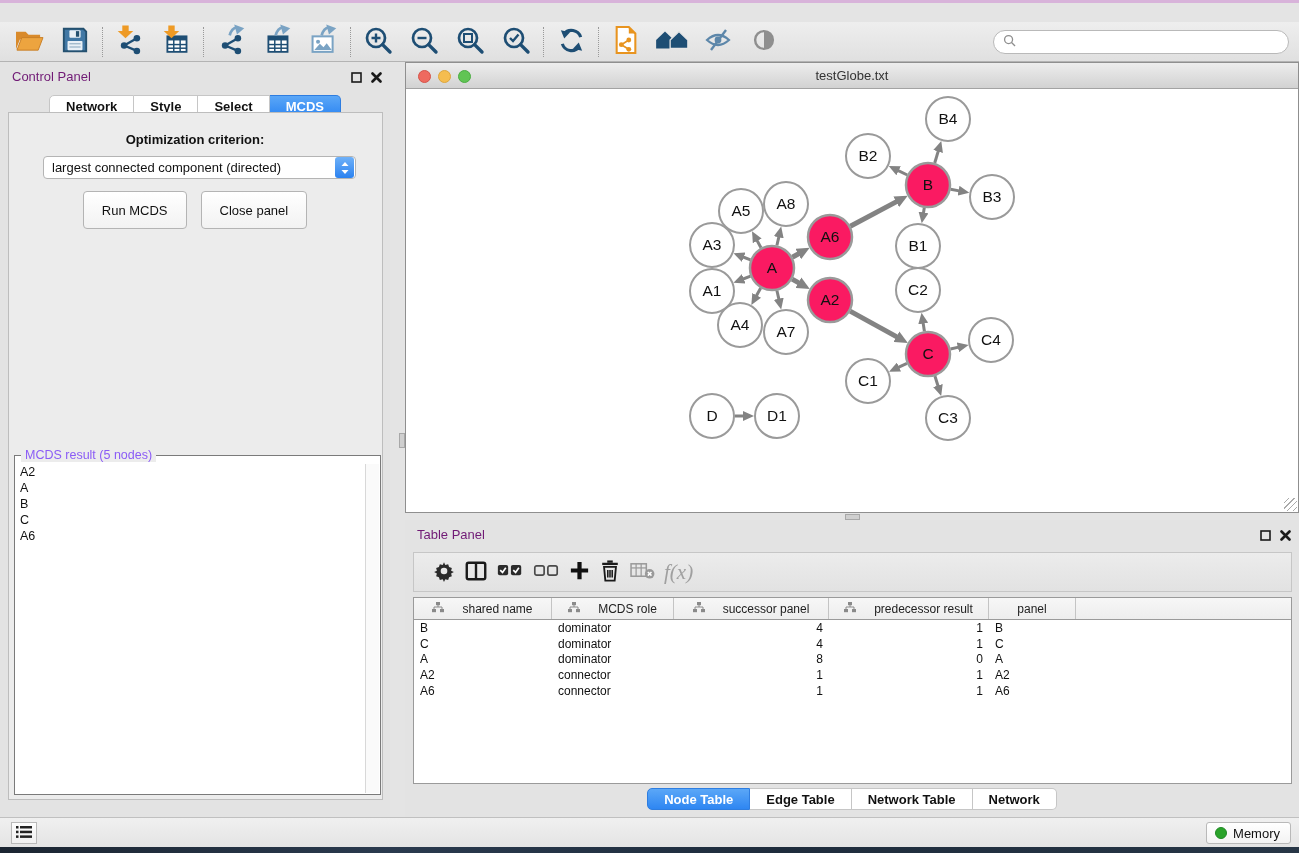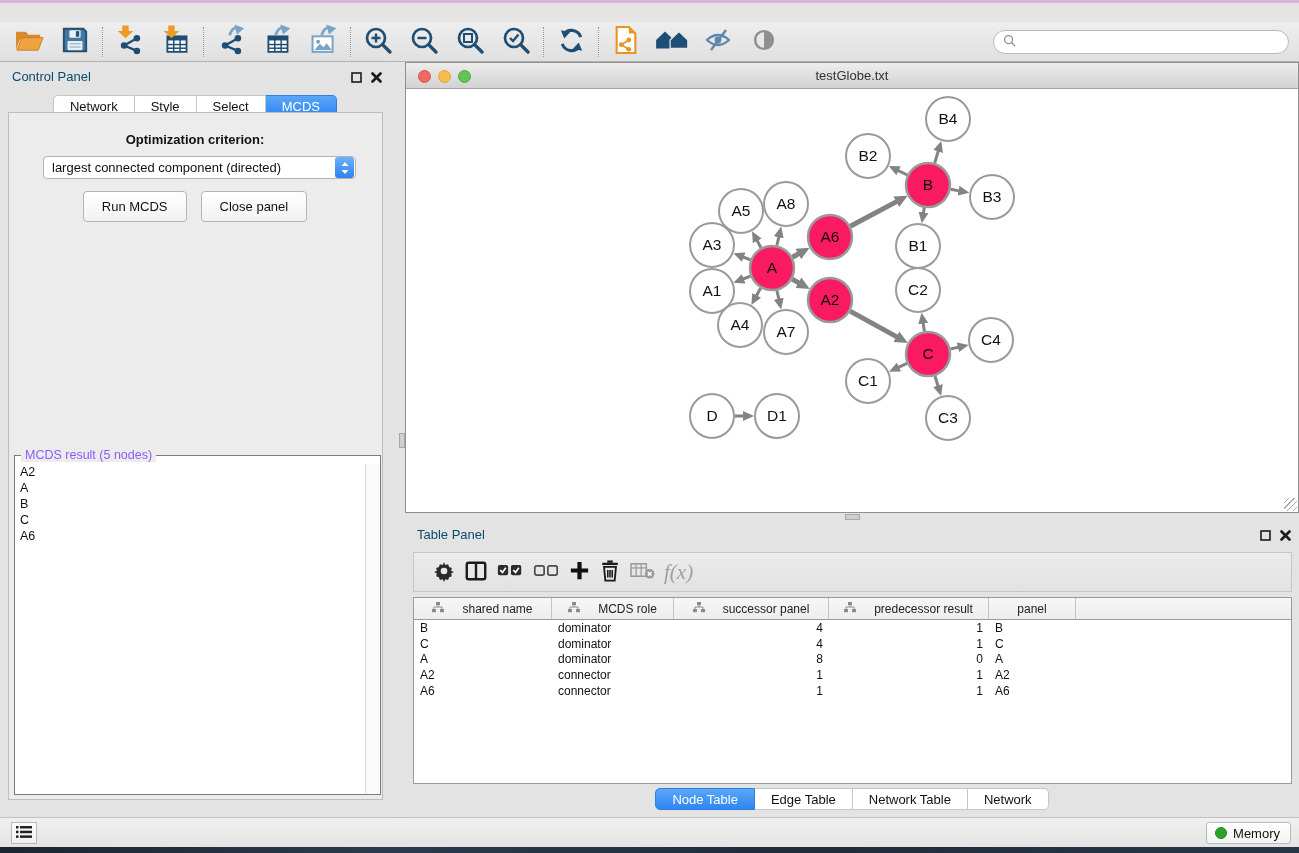--- a/index.html
+++ b/index.html
@@ -30,40 +30,40 @@
   .search-box { position:absolute; right:10px; top:8px; width:296px; height:24px; background:#fff;
                 border:1px solid #b9b9b9; border-radius:12px; display:flex; align-items:center;
                 padding-left:9px; gap:5px; }
   .search-box input { border:none; outline:none; flex:1; font-size:12px; background:transparent;
                       font-family:"Liberation Sans", sans-serif; }
 
   
   .control-panel { position:absolute; left:0; top:62px; width:390px; height:755px;
                    background:#e3e3e3; }
   .panel-head { position:relative; height:26px; }
-  .panel-head .ph-title { position:absolute; left:12px; top:7px; font-size:13px; color:#0c4a6e; }
+  .panel-head .ph-title { position:absolute; left:12px; top:7px; font-size:13px; color:#701a75; }
   .ph-icons { position:absolute; right:8px; top:7px; display:flex; gap:9px; align-items:center; }
   .cp-tabs { position:absolute; top:33px; left:0; width:100%; display:flex; justify-content:center; }
-  .seg { display:flex; }
+  .seg { display:flex;font-weight:bold; }
   .seg .tab { height:22px; line-height:22px; padding:0 16px; font-size:13px; color:#111;
               background:#fff; border:1px solid #c6c6c6; border-left:none; }
   .seg .tab:first-child { border-left:1px solid #c6c6c6; border-radius:5px 0 0 5px; }
   .seg .tab:last-child { border-radius:0 5px 5px 0; }
   .seg .tab.active { background:linear-gradient(#5ba7f7,#2e86f2); color:#fff; border-color:#2e7de0; }
   .cp-inner { position:absolute; left:8px; top:50px; width:375px; height:688px;
               background:#ececec; border:1px solid #bdbdbd; }
   .opt-label { position:absolute; top:70px; left:0; width:100%; text-align:center;
                font-size:13px; font-weight:bold; color:#111; }
   .criterion { position:absolute; left:43px; top:94px; width:313px; height:23px; background:#fff;
                border:1px solid #b4b4b4; border-radius:4px; display:flex; align-items:center; }
   .criterion .crit-text { flex:1; font-size:13px; color:#111; padding-left:8px; white-space:nowrap; }
   .stepper { width:19px; height:21px; margin-right:1px; border-radius:3px;
              background:linear-gradient(#6fb1f8,#2b82f0); display:flex; align-items:center; justify-content:center; }
   .cp-buttons { position:absolute; top:129px; left:0; width:100%; display:flex; justify-content:center; gap:14px; }
-  .mac-btn { height:31px; padding:0 18px; background:linear-gradient(#ffffff,#f2f2f2);
+  .mac-btn { height:38px; padding:0 18px; background:linear-gradient(#ffffff,#f2f2f2);
              border:1px solid #b4b4b4; border-radius:4px; font-size:13px; color:#111;
              font-family:"Liberation Sans", sans-serif; }
   .result-group { position:absolute; left:14px; top:393px; width:367px; height:340px;
                   border:1px solid #7a7a7a; background:#fff; }
   .result-title { position:absolute; left:6px; top:-8px; background:#ececec; padding:0 4px;
                   font-size:12.5px; color:#8b5cf6; }
   .result-list { position:absolute; left:1px; top:8px; right:16px; bottom:1px; overflow:hidden; }
   .result-item { font-size:12.5px; color:#111; line-height:16px; padding-left:4px; }
   .result-scroll { position:absolute; top:8px; right:1px; width:14px; bottom:1px;
                    background:#fafafa; border-left:1px solid #d8d8d8; }

